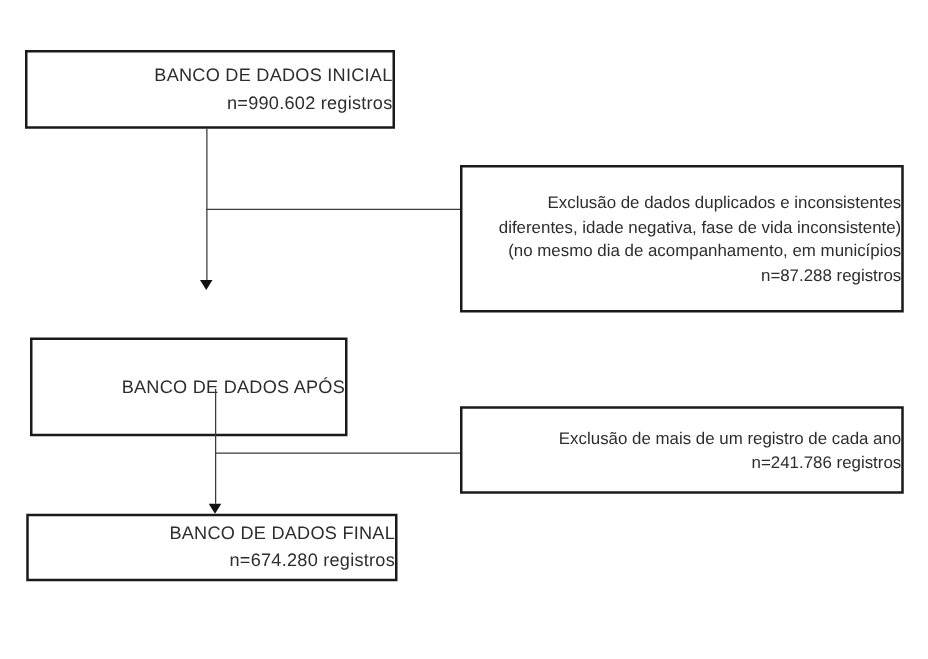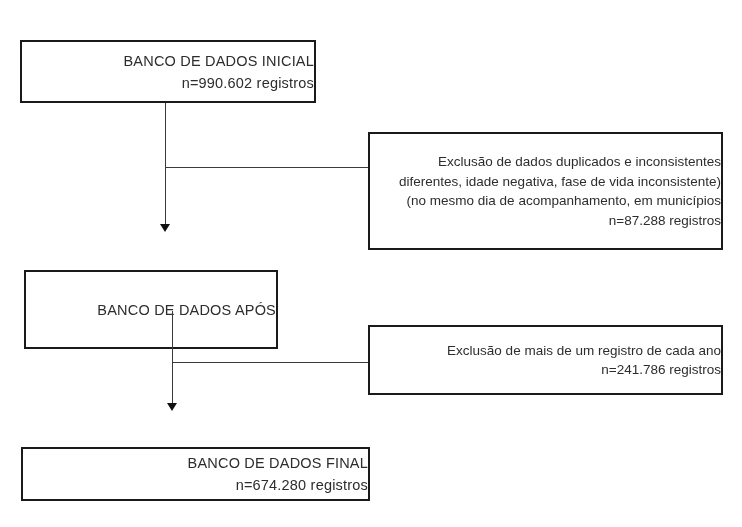--- a/index.html
+++ b/index.html
@@ -37,21 +37,21 @@
     line-height: 19.5px;
   }
   .txt-line {
     width: 100%;
     white-space: nowrap;
   }
   #box-initial   { left: 20px;  top: 40px;  width: 296px; height: 63px; }
   #box-excl1     { left: 368px; top: 132px; width: 355px; height: 118px; }
   #box-after     { left: 24px;  top: 232px; width: 254px; height: 79px; margin-top: 38px; }
   #box-excl2     { left: 368px; top: 325px; width: 355px; height: 70px; padding-left: 44px; }
-  #box-final     { left: 21px;  top: 411px; width: 349px; height: 54px; margin-top: 36px; }
+  #box-final     { left: 21px;  top: 411px; width: 297px; height: 54px; }
 
   .conn {
     position: absolute;
     background: #3a3a3a;
   }
   #vline1 { left: 164.5px; top: 103px;   width: 1.5px; height: 122px; }
   #hline1 { left: 165px;   top: 166.5px; width: 203px; height: 1.5px; }
   #vline2 { left: 171.5px; top: 311px;   width: 1.5px; height: 92px;  }
   #hline2 { left: 172px;   top: 361.5px; width: 196px; height: 1.5px; }
 

